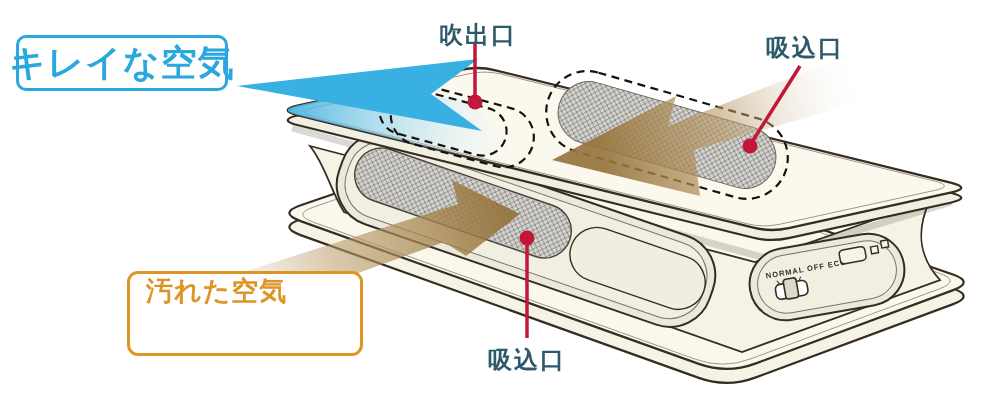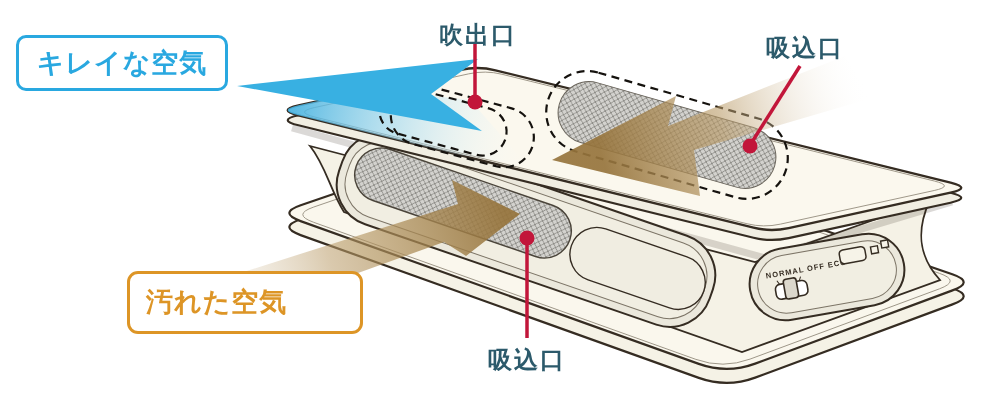--- a/index.html
+++ b/index.html
@@ -6,31 +6,31 @@
   #stage{
     position:relative;width:1000px;height:400px;overflow:hidden;background:#ffffff;
     font-family:"Liberation Sans","DejaVu Sans",sans-serif;
   }
   #stage svg{position:absolute;left:0;top:0;}
   .overlay-label{position:absolute;font-weight:bold;white-space:nowrap;}
   #clean-air-box{
     left:16px;top:35px;width:206px;height:50px;
     border:3.5px solid var(--clean-air-blue);border-radius:10px;background:#ffffff;
     display:flex;align-items:center;justify-content:center;
-    font-size:27px;color:var(--clean-air-blue);letter-spacing:1px;
+    font-size:36px;color:var(--clean-air-blue);letter-spacing:1px;
   }
   .pointer-label{color:var(--label-teal);font-size:24px;letter-spacing:2px;text-align:center;width:100px;}
   #outlet-label{left:428px;top:19px;}
   #inlet-top-label{left:755px;top:32px;}
   #inlet-side-label{left:477px;top:344px;}
   #dirty-air-box{
-    left:127px;top:271px;width:236px;height:63px;box-sizing:border-box;
+    left:127px;top:271px;width:236px;height:85px;box-sizing:border-box;
     border:3px solid var(--dirty-orange);border-radius:11px;background:#ffffff;
     color:var(--dirty-orange);font-size:27px;line-height:1.32;letter-spacing:1px;
-    display:flex;flex-direction:column;justify-content:center;padding-left:16px;
+    display:flex;flex-direction:column;padding-left:16px;
   }
   .outline{stroke:var(--device-outline);}
 </style>
 </head>
 <body>
 
 <div id="stage">
 
   <svg width="1000" height="400" viewBox="0 0 1000 400">
     <defs>

